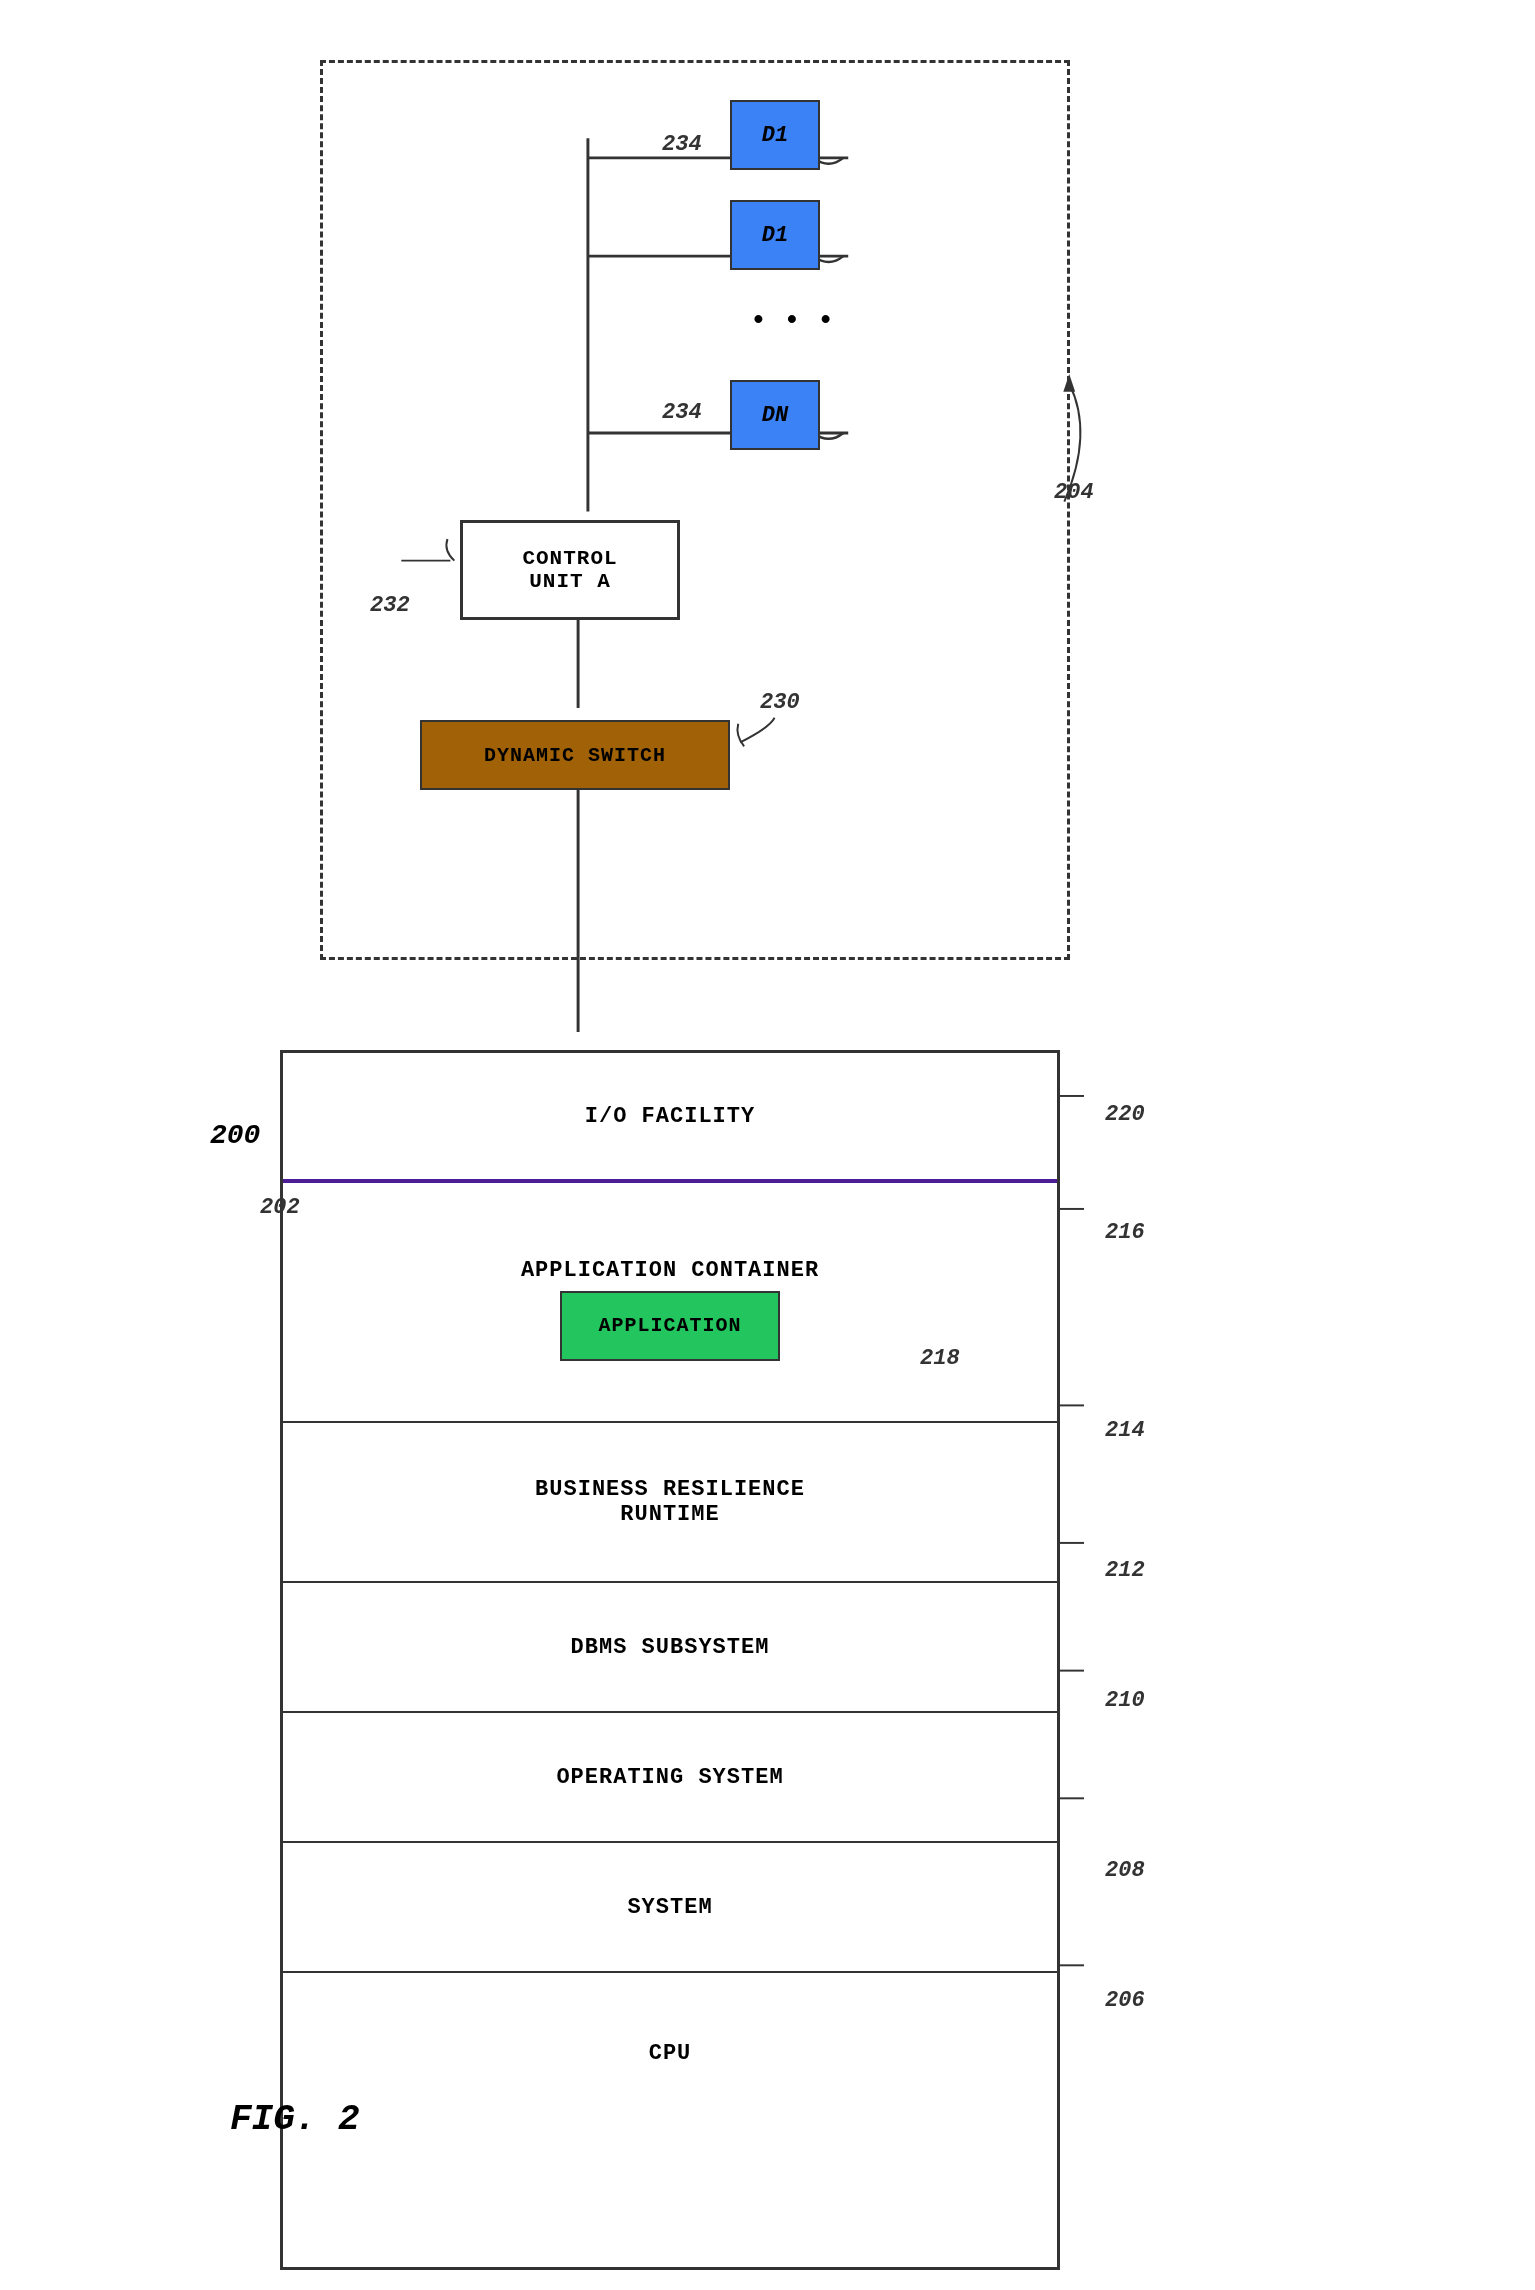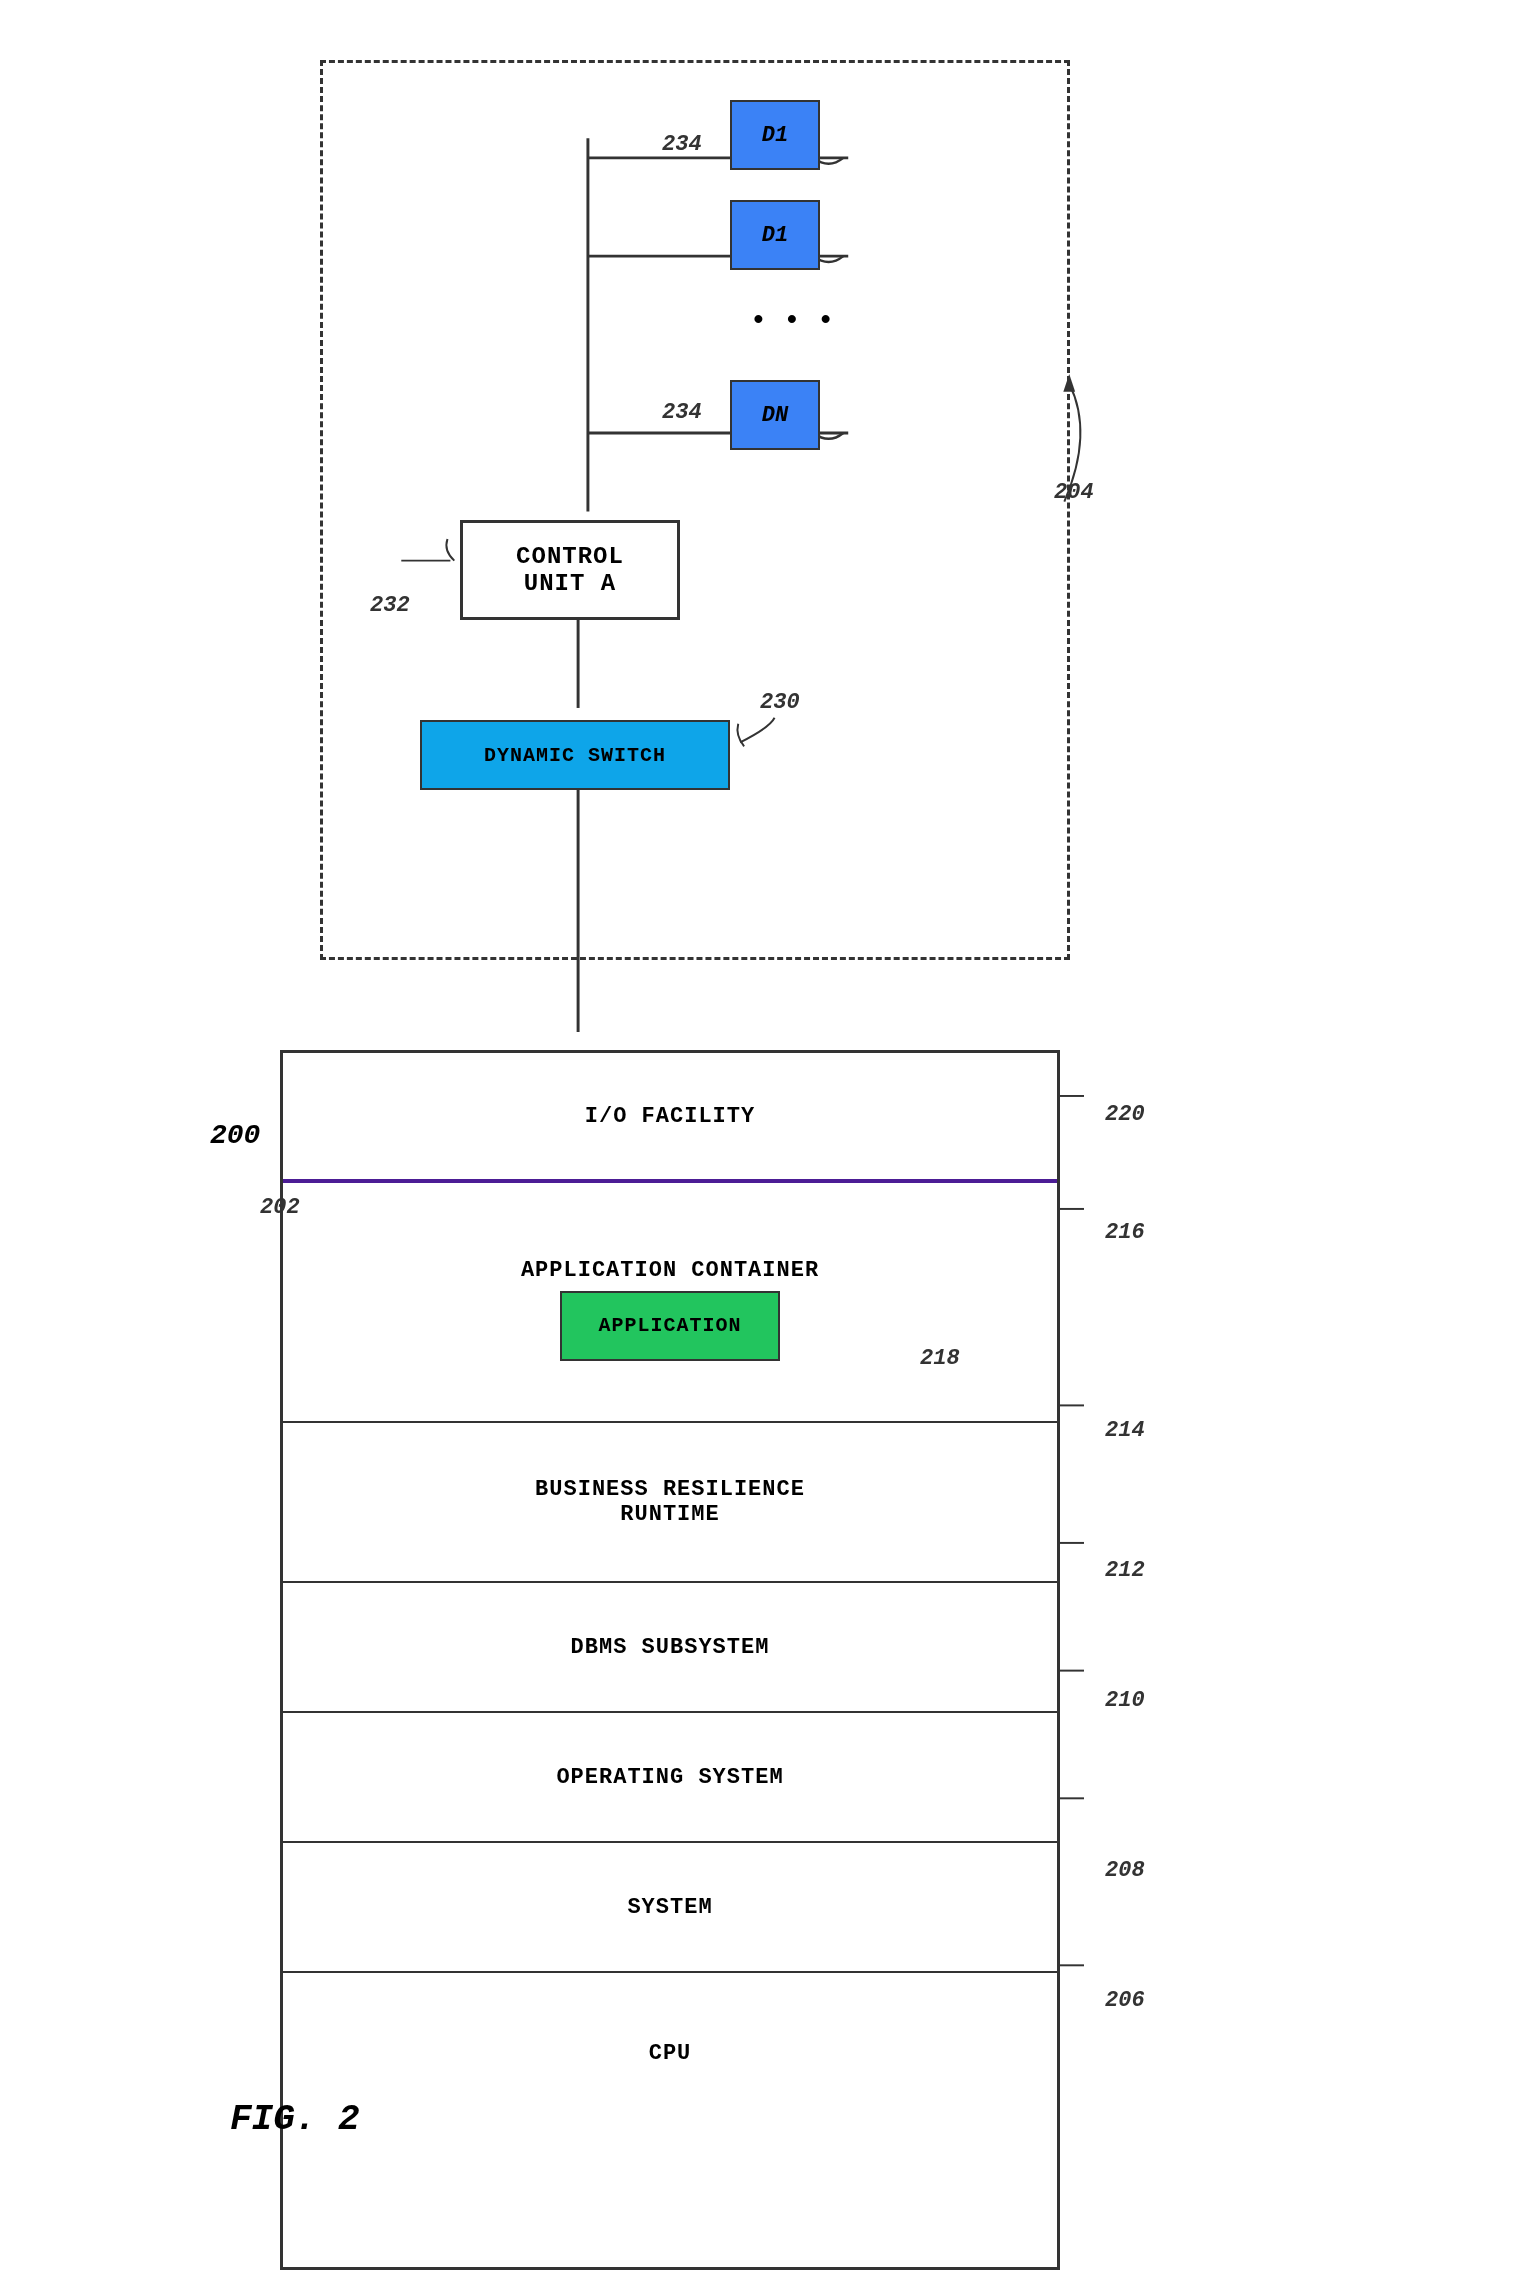--- a/index.html
+++ b/index.html
@@ -64,34 +64,34 @@
       top: 480px;
       left: 260px;
       width: 220px;
       height: 100px;
       border: 3px solid #333;
       background: #fff;
       display: flex;
       align-items: center;
       justify-content: center;
       text-align: center;
-      font-size: 24px;
+      font-size: 21px;
       font-weight: bold;
       letter-spacing: 1px;
     }
 
     
     .dynamic-switch-box {
       position: absolute;
       top: 680px;
       left: 220px;
       width: 310px;
       height: 70px;
       border: 2px solid #333;
-      background: #0ea5e9;
+      background: #a16207;
       display: flex;
       align-items: center;
       justify-content: center;
       font-size: 20px;
       font-weight: bold;
       letter-spacing: 1px;
     }
 
     
     .main-system-box {

